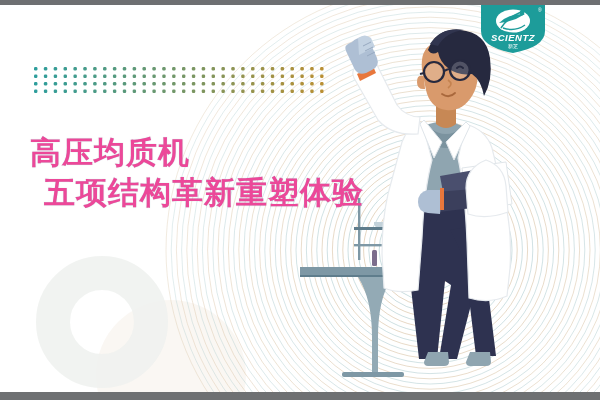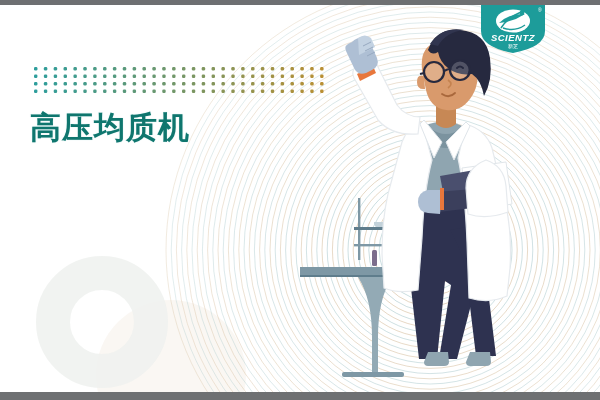--- a/index.html
+++ b/index.html
@@ -69,23 +69,23 @@
     top: 66px;
     width: 296px;
     height: 30px;
     z-index: 6;
   }
 
   
   .headline {
     position: absolute;
     left: 30px;
-    top: 108px;
+    top: 133px;
     z-index: 10;
-    color: #0f766e;
+    color: #ec4899;
     font-weight: bold;
     letter-spacing: 1px;
     line-height: 1.28;
     text-shadow: 0 0 1px rgba(28,155,153,.35);
     white-space: nowrap;
   }
   .headline .l1 { font-size: 31px; display: block; }
   .headline .l2 { font-size: 31px; display: block; padding-left: 14px; }
 
   
@@ -417,20 +417,21 @@
 
       <rect x="140" y="188" width="4" height="22" fill="#e8773c"></rect>
 
       <path d="M186 160 q18 6 20 26 l2 26 q-22 8 -40 2 l-2 -26 q0 -20 20 -28 z" fill="#ffffff" stroke="#e6eaee" stroke-width="1.2"></path>
     </g>
 
   </svg>
 
   <div class="headline">
     <span class="l1">高压均质机</span>
+    <span class="l2">五项结构革新重塑体验</span>
   </div>
 
   <svg class="logo" viewBox="0 0 64 52">
     <path d="M0 0 H64 V30 Q64 46 32 52 Q0 46 0 30 Z" fill="#1d9c9a"></path>
     <g>
       <ellipse cx="32" cy="20" rx="17" ry="11.5" fill="#ffffff"></ellipse>
       <path d="M18 22 q10 -10 26 -9 q-12 8 -26 9 z" fill="#1d9c9a"></path>
       <path d="M40 11 q-14 6 -20 16" stroke="#1d9c9a" stroke-width="1.6" fill="none"></path>
       <circle cx="41" cy="12" r="2.4" fill="#1d9c9a"></circle>
       <path d="M22 27 q12 4 22 -3" stroke="#1d9c9a" stroke-width="1.4" fill="none"></path>

